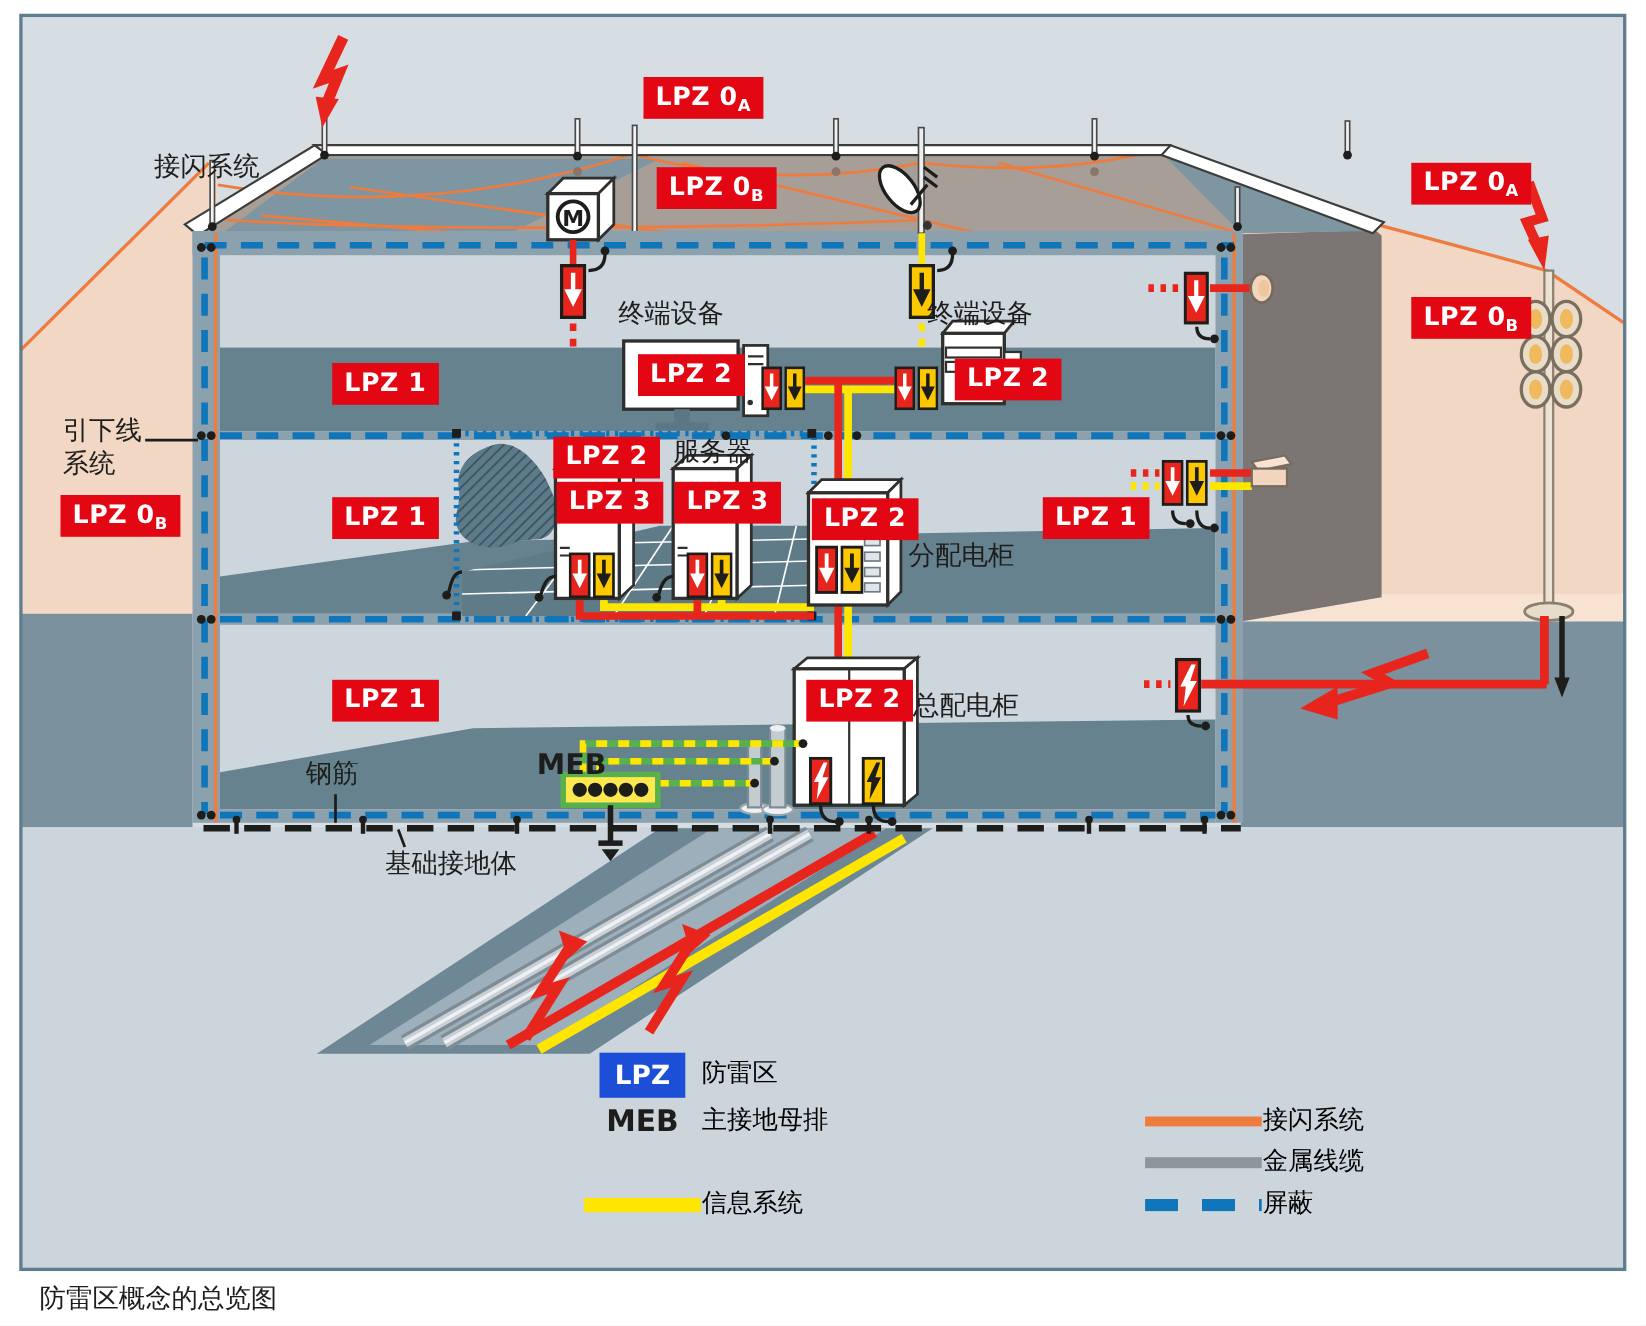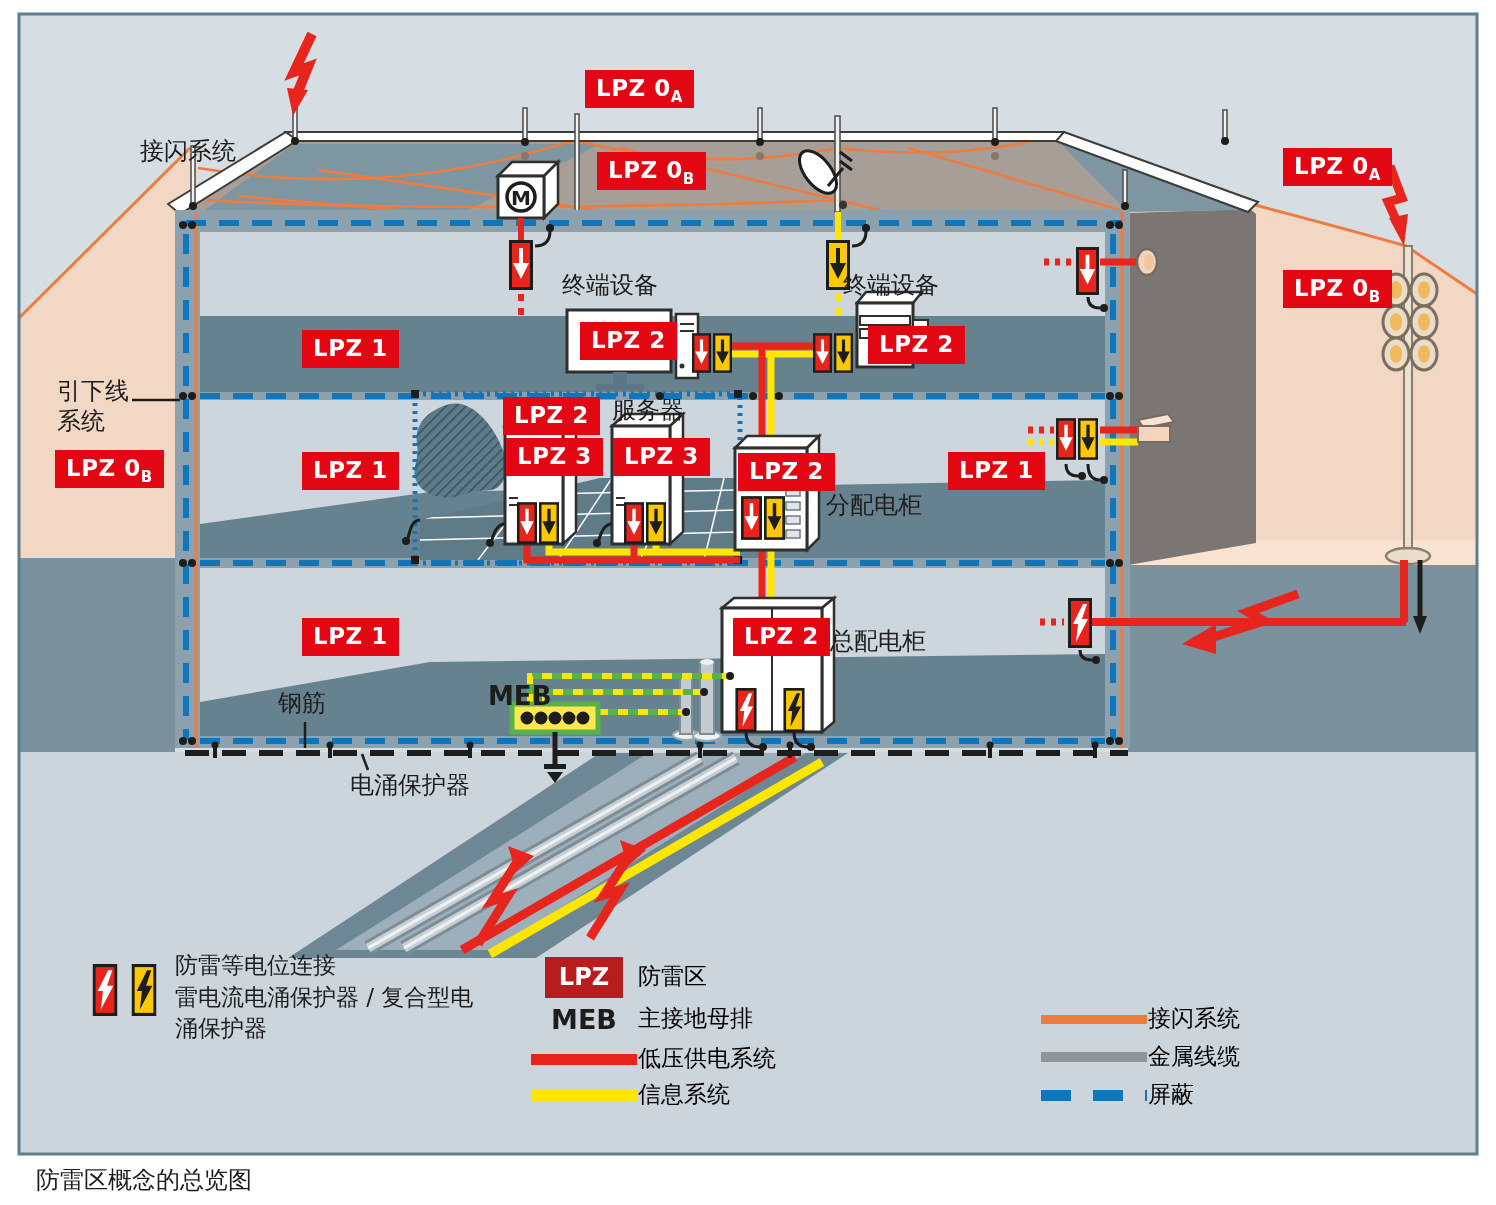--- a/index.html
+++ b/index.html
@@ -12,21 +12,21 @@
          line-height:1;padding:7px 11px 8px;white-space:nowrap;letter-spacing:0.5px;}
   .badge sub{font-size:15px;line-height:0;}
   .caption{position:absolute;left:36px;top:1164px;font-size:24px;color:#1d1d1b;}
   
   .lg-item{position:absolute;display:flex;align-items:flex-start;color:#1d1d1b;}
   .lg-icons{display:flex;gap:9px;margin-right:16px;}
   .lg-text{font-size:23px;line-height:1.38;white-space:pre-line;}
   .lg-row{position:absolute;display:flex;align-items:center;height:38px;}
   .lg-key{width:108px;display:flex;justify-content:center;align-items:center;flex:0 0 108px;}
   .lg-row .lg-text{margin-left:0;white-space:nowrap;}
-  .keybadge{background:#b91c1c;color:#fff;font-weight:700;font-size:24px;padding:6px 14px 7px;}
+  .keybadge{background:#1d4ed8;color:#fff;font-weight:700;font-size:24px;padding:6px 14px 7px;}
   .keymeb{font-weight:700;font-size:27px;color:#1d1d1b;}
   .sw{height:9px;width:106px;}
   .sw.red{background:#e8251d;height:11px;}
   .sw.yellow{background:#ffe600;height:13px;}
   .sw.orange{background:#ee7c3f;}
   .sw.gray{background:#8e959b;height:10px;}
   .sw.bond{height:9px;background:repeating-linear-gradient(90deg,#ffe600 0 16px,#58b14c 16px 32px);}
   .sw.shield{height:11px;background:repeating-linear-gradient(90deg,#0f76bb 0 30px,transparent 30px 52px);}
 </style>
 </head>
@@ -478,54 +478,35 @@
 <div class="lbl" style="left:140px;top:136px">接闪系统</div>
 <div class="lbl" style="left:57px;top:376px">引下线
 系统</div>
 <div class="lbl" style="left:562px;top:270px">终端设备</div>
 <div class="lbl" style="left:843px;top:270px">终端设备</div>
 <div class="lbl" style="left:612px;top:395px">服务器</div>
 <div class="lbl" style="left:826px;top:490px">分配电柜</div>
 <div class="lbl" style="left:830px;top:626px">总配电柜</div>
 <div class="lbl bold" style="left:488px;top:680px">MEB</div>
 <div class="lbl" style="left:278px;top:688px">钢筋</div>
-<div class="lbl" style="left:350px;top:770px">电涌保护器</div>
-
-<div class="lg-item" style="left:90px;top:950px">
-  <div class="lg-icons" style="margin-top:14px">
-    <svg width="30" height="52" viewBox="0 0 24 50">
-          <use href="#sy-spd-rb"></use>
-        </svg>
-    <svg width="30" height="52" viewBox="0 0 24 50">
-          <use href="#sy-spd-yb"></use>
-        </svg>
-  </div>
-  <div class="lg-text">防雷等电位连接
-雷电流电涌保护器 / 复合型电
-涌保护器</div>
-</div>
+<div class="lbl" style="left:350px;top:770px">基础接地体</div>
+
 
 <div class="lg-row" style="left:530px;top:958px">
   <div class="lg-key">
         <span class="keybadge">LPZ</span>
       </div>
   <div class="lg-text">防雷区</div>
 </div>
 <div class="lg-row" style="left:530px;top:1000px">
   <div class="lg-key">
         <span class="keymeb">MEB</span>
       </div>
   <div class="lg-text">主接地母排</div>
 </div>
-<div class="lg-row" style="left:530px;top:1040px">
-  <div class="lg-key">
-        <span class="sw red"></span>
-      </div>
-  <div class="lg-text">低压供电系统</div>
-</div>
 <div class="lg-row" style="left:530px;top:1076px">
   <div class="lg-key">
         <span class="sw yellow"></span>
       </div>
   <div class="lg-text">信息系统</div>
 </div>
 
 <div class="lg-row" style="left:1040px;top:1000px">
   <div class="lg-key">
         <span class="sw orange"></span>

